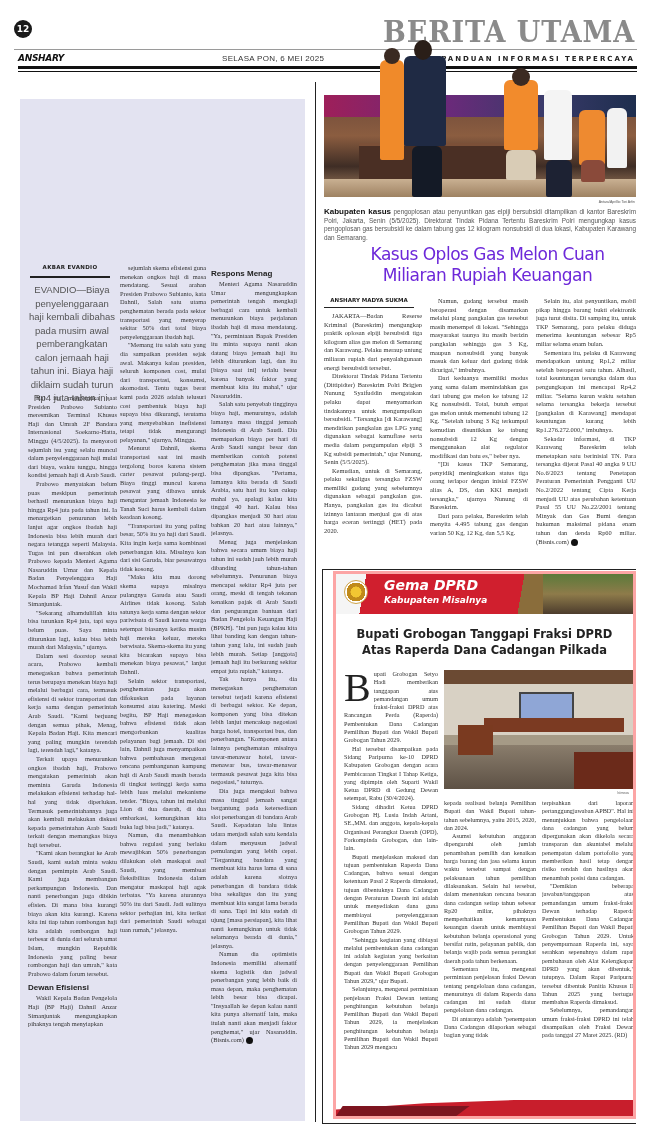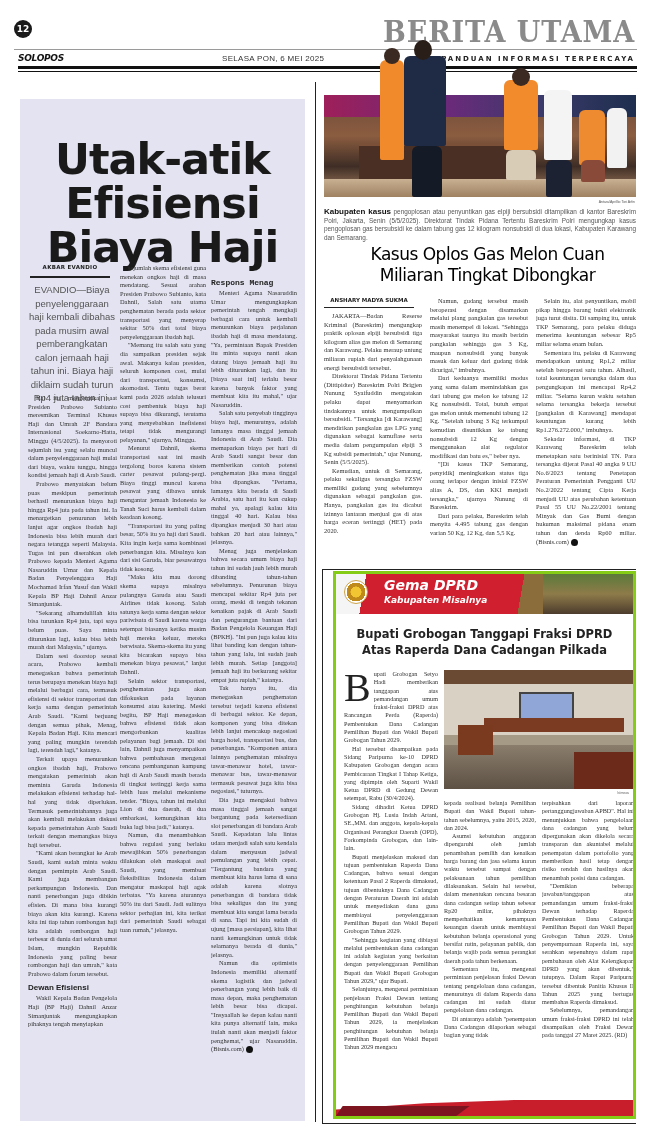--- a/index.html
+++ b/index.html
@@ -39,27 +39,27 @@
     background: linear-gradient(90deg, #9e1f5a, #6a2a7a 40%, #3a3a6a 70%, #1e2e4e); }
   .photo .floor { position: absolute; left: 0; bottom: 0; width: 100%; height: 18px; background: linear-gradient(180deg,#c9b092,#9e8262); }
   .photo .desk { position: absolute; left: 35px; top: 48px; width: 150px; height: 40px; background: #4a2f24; border-top: 3px solid #7b5038; }
   .fig { position: absolute; border-radius: 6px 6px 2px 2px; }
   .cutout { position: absolute; }
   .credit { position: absolute; right: 20px; top: 200px; font: 3.5px "Liberation Sans", sans-serif; color: #555; }
   .caption { position: absolute; left: 324px; width: 312px; top: 208px; font: 6.4px/8.6px "Liberation Sans", sans-serif; color: #555; text-align: justify; }
   .caption b { color: #111; font-size: 8px; }
 
   .headline2 { position: absolute; left: 320px; width: 335px; top: 244px; text-align: center;
-    font: 17px/21px "DejaVu Sans", sans-serif; color: #000000; letter-spacing: -0.5px; }
+    font: 17px/21px "DejaVu Sans", sans-serif; color: #6d28d9; letter-spacing: -0.5px; }
   .byline2 { position: absolute; left: 324px; width: 90px; top: 297px; text-align: center; font: bold 5.5px "DejaVu Sans", sans-serif; color: #222; }
   .byline2-rule { position: absolute; left: 324px; width: 90px; top: 307px; height: 1px; background: #222; }
 
   
   .adv-frame { position: absolute; left: 322px; top: 569px; width: 314px; height: 555px; border: 1px solid #222; border-right: none; }
-  .adv { position: absolute; left: 333px; top: 571px; width: 303px; height: 548px; border: 3px solid #84cc16; background: #fff; overflow: hidden; }
+  .adv { position: absolute; left: 333px; top: 571px; width: 303px; height: 548px; border: 3px solid #fca5a5; background: #fff; overflow: hidden; }
   .adv-header { position: absolute; left: 0; top: 0; width: 100%; height: 40px;
     background: linear-gradient(100deg, #f5f5f5 0 10%, #d01f2e 10% 62%, #8a6d3b 62%); }
   .adv-header .bldg { position: absolute; right: 0; top: 0; width: 90px; height: 40px;
     background: linear-gradient(180deg, #5b7a3a, #8e7b4a 50%, #4c3c2c); }
   .adv-logo { position: absolute; left: 8px; top: 6px; width: 24px; height: 24px; border-radius: 50%;
     background: radial-gradient(circle, #f2c632 0 35%, #c08a1a 36% 60%, #fff 61%); border: 1px solid #cfa44a; }
   .adv-h1 { position: absolute; left: 48px; top: 3px; font: italic bold 14px "DejaVu Sans", sans-serif; color: #fff; }
   .adv-h2 { position: absolute; left: 48px; top: 21px; font: italic bold 9px "DejaVu Sans", sans-serif; color: #fff; }
   .adv-title { position: absolute; left: 0; width: 100%; top: 52px; text-align: center;
     font: bold 12.5px/16px "DejaVu Sans", sans-serif; color: #222; transform: scaleX(0.92); }
@@ -78,21 +78,21 @@
   .adv-col { position: absolute; font: 6.2px/8.3px "Liberation Serif", serif; color: #333; text-align: justify; overflow: hidden; }
   .adv-col p { text-indent: 8px; }
   .right-rule { position: absolute; left: 315px; top: 82px; width: 1px; height: 1040px; background: #222; }
 </style>
 </head>
 <body>
 
 <div class="page-num">12</div>
 <div class="section-title">BERITA UTAMA</div>
 <div class="rule-top"></div>
-<div class="brand">SOLOPOS</div>
+<div class="brand">ANSHARY</div>
 <div class="date">SELASA PON, 6 MEI 2025</div>
 <div class="tagline">PANDUAN INFORMASI TERPERCAYA</div>
 <div class="rule-thick"></div>
 <div class="rule-thin"></div>
 
 <div class="photo">
   <div class="banner"></div>
   <div class="desk"></div>
   <div class="floor"></div>
 </div>
@@ -114,25 +114,20 @@
 </div>
 <div class="credit">Antara/Aprillio Tori Arfin</div>
 <div class="caption">
   <b>Kabupaten kasus</b>
   <span>pengoplosan atau penyuntikan gas elpiji bersubsidi ditampilkan di kantor Bareskrim Polri, Jakarta, Senin (5/5/2025). Direktorat Tindak Pidana Tertentu Bareskrim Polri mengungkap kasus pengoplosan gas bersubsidi ke dalam tabung gas 12 kilogram nonsubsidi di dua lokasi, Kabupaten Karawang dan Semarang.</span>
 </div>
 
 <div class="right-rule"></div>
 
 <div class="feature">
-  <div class="feature-title">
-    <div>Utak-atik</div>
-    <div>Efisiensi</div>
-    <div>Biaya Haji</div>
-  </div>
   <div class="byline">AKBAR EVANDIO</div>
   <div class="byline-rule"></div>
   <div class="lead">EVANDIO—Biaya penyelenggaraan haji kembali dibahas pada musim awal pemberangkatan calon jemaah haji tahun ini. Biaya haji diklaim sudah turun Rp4 juta tahun ini.</div>
 
   <div class="col" style="left:8px;top:295px;width:89px;height:720px;">
     <p>Hal itu mengemuka saat Presiden Prabowo Subianto meresmikan Terminal Khusus Haji dan Umrah 2F Bandara Internasional Soekarno-Hatta, Minggu (4/5/2025). Ia menyoroti sejumlah isu yang selalu muncul dalam penyelenggaraan haji mulai dari biaya, waktu tunggu, hingga kondisi jemaah haji di Arab Saudi.</p>
     <p>Prabowo menyatakan belum puas meskipun pemerintah berhasil menurunkan biaya haji hingga Rp4 juta pada tahun ini. Ia menargetkan penurunan lebih lanjut agar ongkos ibadah haji Indonesia bisa lebih murah dari negara tetangga seperti Malaysia. Tugas ini pun diserahkan oleh Prabowo kepada Menteri Agama Nasaruddin Umar dan Kepala Badan Penyelenggara Haji Mochamad Irfan Yusuf dan Wakil Kepala BP Haji Dahnil Anzar Simanjuntak.</p>
     <p>"Sekarang alhamdulillah kita bisa turunkan Rp4 juta, tapi saya belum puas. Saya minta diturunkan lagi, kalau bisa lebih murah dari Malaysia," ujarnya.</p>
     <p>Dalam sesi doorstop seusai acara, Prabowo kembali menegaskan bahwa pemerintah terus berupaya menekan biaya haji melalui berbagai cara, termasuk efisiensi di sektor transportasi dan kerja sama dengan pemerintah Arab Saudi. "Kami berjuang dengan semua pihak, Menag, Kepala Badan Haji. Kita mencari yang paling mungkin terendah lagi, terendah lagi," katanya.</p>
     <p>Terkait upaya menurunkan ongkos ibadah haji, Prabowo mengatakan pemerintah akan meminta Garuda Indonesia melakukan efisiensi terhadap hal-hal yang tidak diperlukan. Termasuk pemerintahannya juga akan kembali melakukan diskusi kepada pemerintahan Arab Saudi terkait dengan memangkas biaya haji tersebut.</p>
@@ -143,33 +138,33 @@
   <div class="col" style="left:100px;top:165px;width:86px;height:850px;">
     <p>sejumlah skema efisiensi guna menekan ongkos haji di masa mendatang. Sesuai arahan Presiden Prabowo Subianto, kata Dahnil, Salah satu utama penghematan berada pada sektor transportasi yang menyerap sekitar 50% dari total biaya penyelenggaraan ibadah haji.</p>
     <p>"Memang itu salah satu yang dia sampaikan presiden sejak awal. Makanya kalau presiden, seluruh komponen cost, mulai dari transportasi, konsumsi, akomodasi. Tentu tugas berat kami pada 2026 adalah telusuri cost pembentuk biaya haji supaya bisa dikurangi, terutama yang menyebabkan inefisiensi tetapi tidak mengurangi pelayanan," ujarnya, Minggu.</p>
     <p>Menurut Dahnil, skema transportasi saat ini masih tergolong boros karena sistem carter pesawat pulang-pergi. Biaya tinggi muncul karena pesawat yang dibawa untuk mengantar jemaah Indonesia ke Tanah Suci harus kembali dalam keadaan kosong.</p>
     <p>"Transportasi itu yang paling besar, 50% itu ya haji dari Saudi. Kita ingin kerja sama kombinasi penerbangan kita. Misalnya kan dari sisi Garuda, biar pesawatnya tidak kosong.</p>
     <p>"Maka kita mau dorong skema supaya misalnya pulangnya Garuda atau Saudi Airlines tidak kosong. Salah satunya kerja sama dengan sektor pariwisata di Saudi karena warga setempat biasanya ketika musim haji mereka keluar, mereka berwisata. Skema-skema itu yang kita bicarakan supaya bisa menekan biaya pesawat," lanjut Dahnil.</p>
     <p>Selain sektor transportasi, penghematan juga akan difokuskan pada layanan konsumsi atau katering. Meski begitu, BP Haji menegaskan bahwa efisiensi tidak akan mengorbankan kualitas pelayanan bagi jemaah. Di sisi lain, Dahnil juga menyampaikan bahwa pembahasan mengenai rencana pembangunan kampung haji di Arab Saudi masih berada di tingkat tertinggi kerja sama lebih luas melalui mekanisme tender. "Biaya, tahun ini melalui Lion di dua daerah, di dua embarkasi, kemungkinan kita buka lagi bisa jadi," katanya.</p>
     <p>Namun, dia menambahkan bahwa regulasi yang berlaku mewajibkan 50% penerbangan dilakukan oleh maskapai asal Saudi, yang membuat fleksibilitas Indonesia dalam mengatur maskapai haji agak terbatas. "Ya karena aturannya 50% itu dari Saudi. Jadi sulitnya sektor perhajian ini, kita terikat dari pemerintah Saudi sebagai tuan rumah," jelasnya.</p>
   </div>
   <div class="col" style="left:191px;top:165px;width:86px;height:850px;">
-    <p class="sub" style="margin-top:13px;font-family:Liberation Mono, monospace;">Respons Menag</p>
+    <p class="sub" style="margin-top:4px;">Respons Menag</p>
     <p>Menteri Agama Nasaruddin Umar mengungkapkan pemerintah tengah mengkaji berbagai cara untuk kembali menurunkan biaya perjalanan ibadah haji di masa mendatang. "Ya, permintaan Bapak Presiden itu minta supaya nanti akan datang biaya jemaah haji itu lebih diturunkan lagi, dan itu [biaya saat ini] terlalu besar karena banyak faktor yang membuat kita itu mahal," ujar Nasaruddin.</p>
     <p>Salah satu penyebab tingginya biaya haji, menurutnya, adalah lamanya masa tinggal jemaah Indonesia di Arab Saudi. Dia memaparkan biaya per hari di Arab Saudi sangat besar dan memberikan contoh potensi penghematan jika masa tinggal bisa dipangkas. "Pertama, lamanya kita berada di Saudi Arabia, satu hari itu kan cukup mahal ya, apalagi kalau kita tinggal 40 hari. Kalau bisa dipangkas menjadi 30 hari atau bahkan 20 hari atau lainnya," jelasnya.</p>
     <p>Menag juga menjelaskan bahwa secara umum biaya haji tahun ini sudah jauh lebih murah dibanding tahun-tahun sebelumnya. Penurunan biaya mencapai sekitar Rp4 juta per orang, meski di tengah tekanan kenaikan pajak di Arab Saudi dan pengurangan bantuan dari Badan Pengelola Keuangan Haji (BPKH). "Ini pun juga kalau kita lihat banding kan dengan tahun-tahun yang lalu, ini sudah jauh lebih murah. Setiap [anggota] jemaah haji itu berkurang sekitar empat juta rupiah," katanya.</p>
     <p>Tak hanya itu, dia menegaskan penghematan tersebut terjadi karena efisiensi di berbagai sektor. Ke depan, komponen yang bisa ditekan lebih lanjut mencakup negosiasi harga hotel, transportasi bus, dan penerbangan. "Komponen antara lainnya penghematan misalnya tawar-menawar hotel, tawar-menawar bus, tawar-menawar termasuk pesawat juga kita bisa negosiasi," tuturnya.</p>
     <p>Dia juga mengakui bahwa masa tinggal jemaah sangat bergantung pada ketersediaan slot penerbangan di bandara Arab Saudi. Kepadatan lalu lintas udara menjadi salah satu kendala dalam menyusun jadwal pemulangan yang lebih cepat. "Tergantung bandara yang membuat kita harus lama di sana adalah karena slotnya penerbangan di bandara tidak bisa sekaligus dan itu yang membuat kita sangat lama berada di sana. Tapi ini kita sudah di ujung [masa persiapan], kita lihat nanti kemungkinan untuk tidak selamanya berada di dunia," jelasnya.</p>
     <p><span>Namun dia optimistis Indonesia memiliki alternatif skema logistik dan jadwal penerbangan yang lebih baik di masa depan, maka penghematan lebih besar bisa dicapai. "Insyaallah ke depan kalau nanti kita punya alternatif lain, maka itulah nanti akan menjadi faktor penghemat," ujar Nasaruddin. (Bisnis.com)</span><span class="end"></span></p>
   </div>
 </div>
 
 <div class="headline2">
   <div>Kasus Oplos Gas Melon Cuan</div>
-  <div>Miliaran Tingkat Dibongkar</div>
+  <div>Miliaran Rupiah Keuangan</div>
 </div>
 <div class="byline2">ANSHARY MADYA SUKMA</div>
 <div class="byline2-rule"></div>
 
 <div class="col" style="left:324px;top:312px;width:98px;height:250px;">
   <p>JAKARTA—Badan Reserse Kriminal (Bareskrim) mengungkap praktik oplosan elpiji bersubsidi tiga kilogram alias gas melon di Semarang dan Karawang. Pelaku meraup untung miliaran rupiah dari penyalahgunaan energi bersubsidi tersebut.</p>
   <p>Direktorat Tindak Pidana Tertentu (Dittipidter) Bareskrim Polri Brigjen Nunung Syaifuddin mengatakan pelaku dapat menyamarkan tindakannya untuk mengumpulkan bersubsidi. "Tersangka [di Karawang] mendirikan pangkalan gas LPG yang digunakan sebagai kamuflase serta media dalam pengumpulan elpiji 3 Kg subsidi pemerintah," ujar Nunung, Senin (5/5/2025).</p>
   <p>Kemudian, untuk di Semarang, pelaku sekaligus tersangka FZSW memiliki gudang yang sebelumnya digunakan sebagai pangkalan gas. Hanya, pangkalan gas itu dicabut izinnya lantaran menjual gas di atas harga eceran tertinggi (HET) pada 2020.</p>
 </div>
 <div class="col" style="left:430px;top:297px;width:98px;height:265px;">

